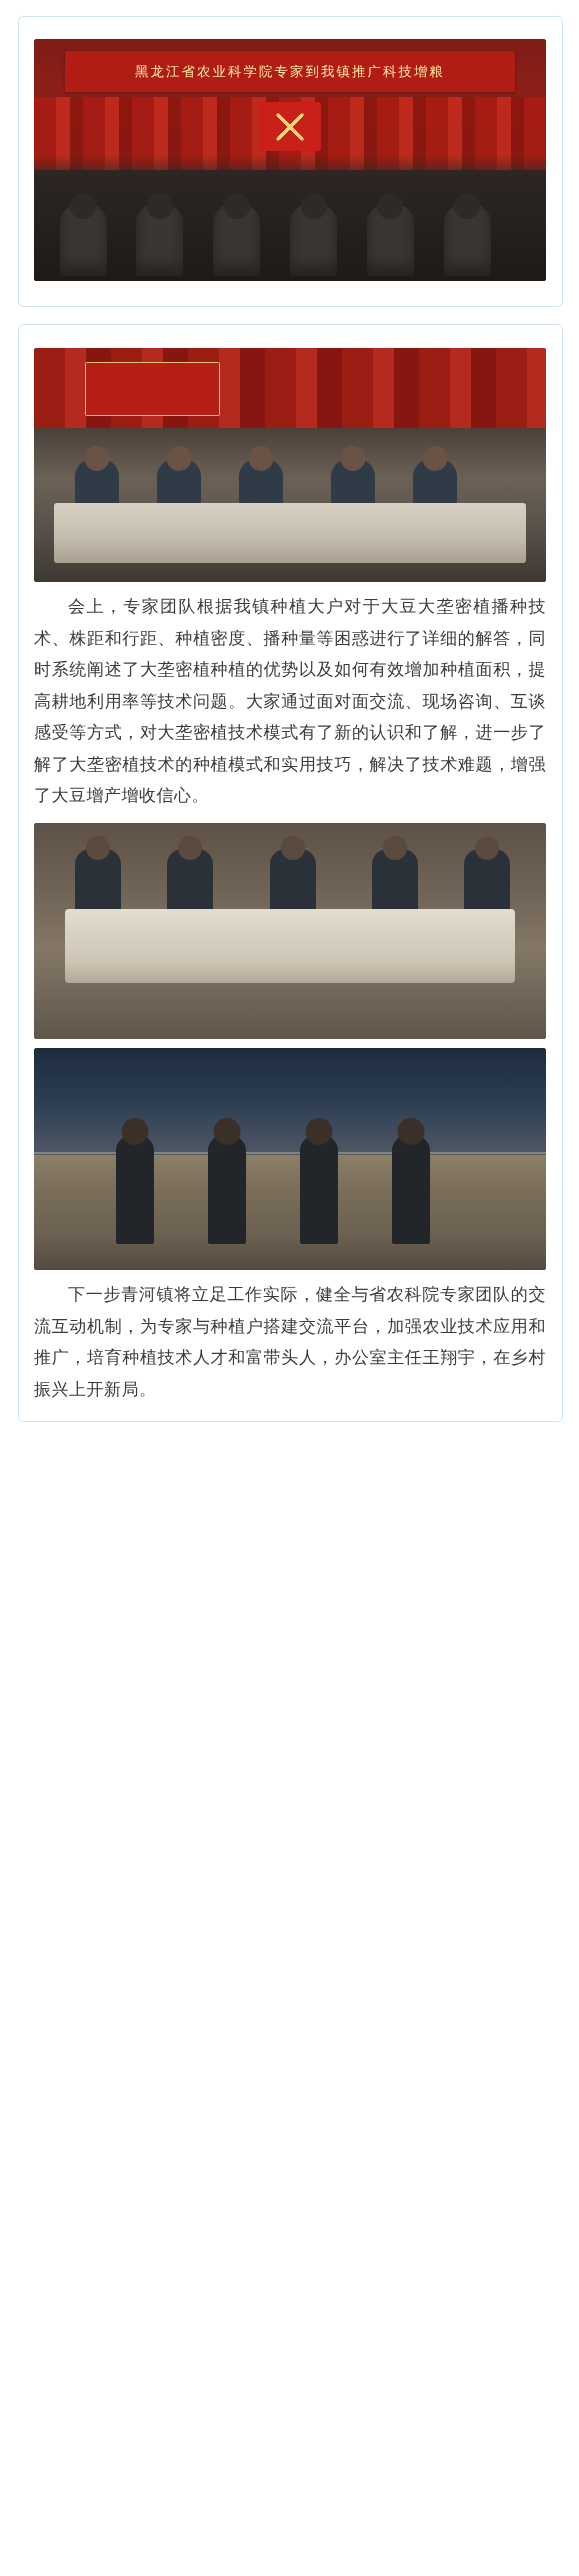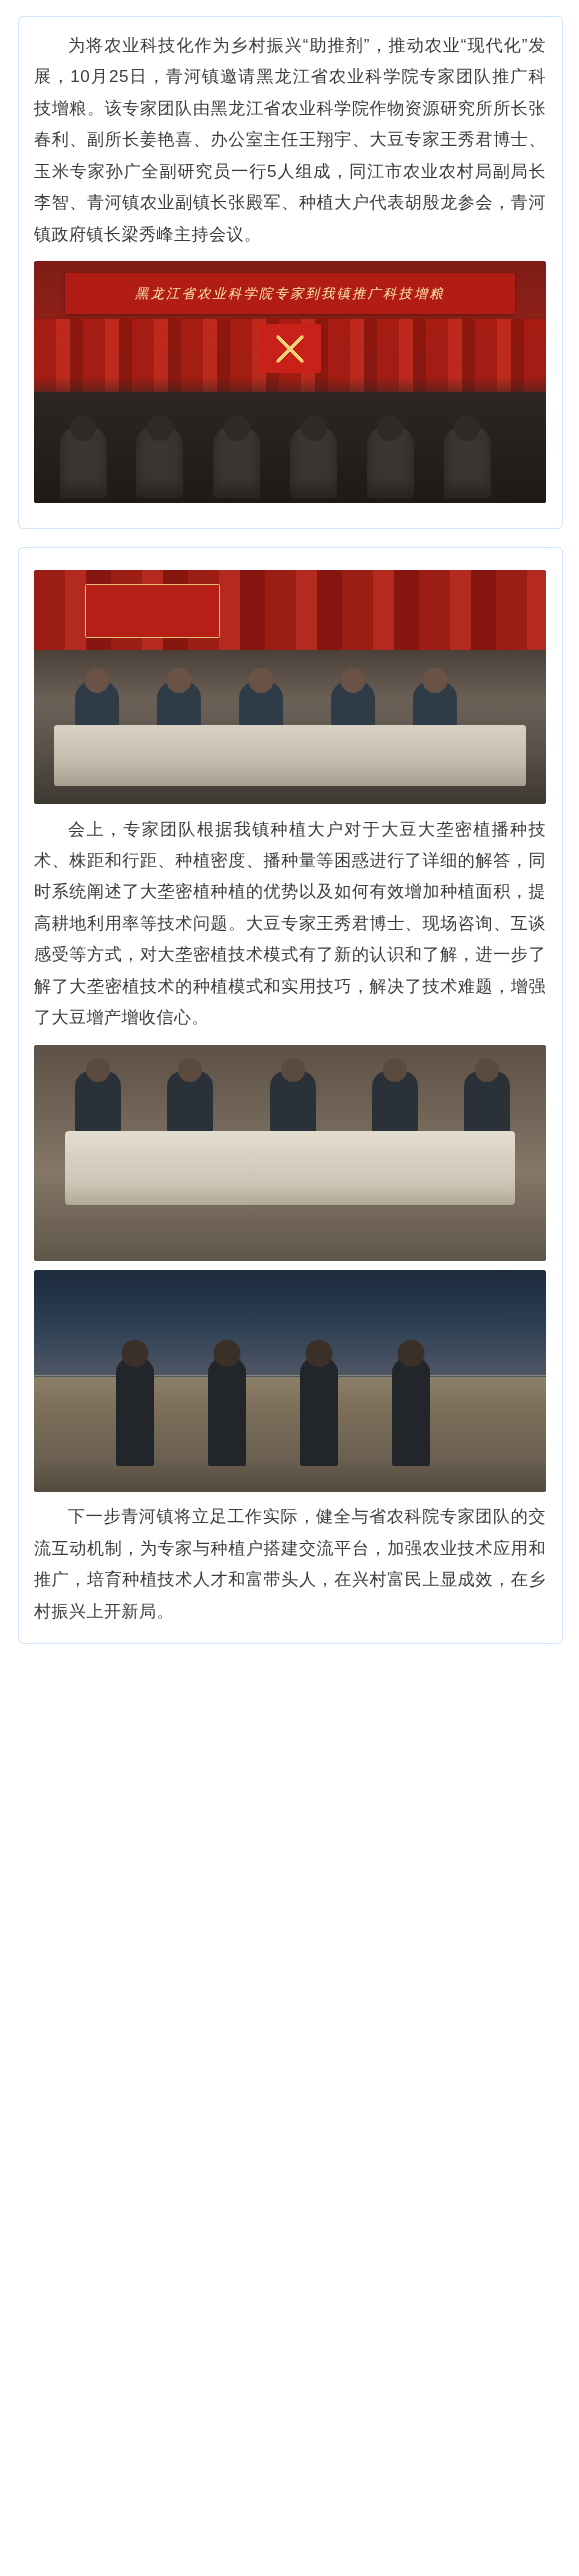--- a/index.html
+++ b/index.html
@@ -50,21 +50,20 @@
   }
 
   
   .photo {
     position: relative;
     width: 100%;
     border-radius: 3.1px;
     overflow: hidden;
     margin: 9.3px 0 9.3px 0;
     background: #2a2a2a;
-    font-style: italic;
   }
   .photo.p1 { height: 242px; }
   .photo.p2 { height: 234px; }
   .photo.p3 { height: 216px; }
   .photo.p4 { height: 222px; }
 
   
   .scene-meeting {
     position: absolute;
     inset: 0;
@@ -281,21 +280,20 @@
     background: #5b4b3e;
   }
 </style>
 </head>
 <body>
 
 <div class="page">
 
   <div class="card first">
 
-    <p class="para">为将农业科技化作为乡村振兴“助推剂”，推动农业“现代化”发展，10月25日，青河镇邀请黑龙江省农业科学院专家团队推广科技增粮。该专家团队由黑龙江省农业科学院作物资源研究所所长张春利、副所长姜艳喜、办公室主任王翔宇、大豆专家王秀君博士、玉米专家孙广全副研究员一行5人组成，同江市农业农村局副局长李智、青河镇农业副镇长张殿军、种植大户代表胡殷龙参会，青河镇政府镇长梁秀峰主持会议。</p>
 
     <div class="photo p1">
       <div class="scene-meeting">
         <div class="flagwall"></div>
         <div class="emblem"></div>
         <div class="banner">
           <span>黑龙江省农业科学院专家到我镇推广科技增粮</span>
         </div>
         <div class="tablerow">
           <div class="seat" style="left:5%"></div>
@@ -318,21 +316,21 @@
         <div class="board"></div>
         <div class="person" style="left:8%"></div>
         <div class="person" style="left:24%"></div>
         <div class="person" style="left:40%"></div>
         <div class="person" style="left:58%"></div>
         <div class="person" style="left:74%"></div>
         <div class="desk"></div>
       </div>
     </div>
 
-    <p class="para">会上，专家团队根据我镇种植大户对于大豆大垄密植播种技术、株距和行距、种植密度、播种量等困惑进行了详细的解答，同时系统阐述了大垄密植种植的优势以及如何有效增加种植面积，提高耕地利用率等技术问题。大豆专家王秀君博士、现场咨询、互谈感受等方式，对大垄密植技术模式有了新的认识和了解，进一步了解了大垄密植技术的种植模式和实用技巧，解决了技术难题，增强了大豆增产增收信心。</p>
+    <p class="para">会上，专家团队根据我镇种植大户对于大豆大垄密植播种技术、株距和行距、种植密度、播种量等困惑进行了详细的解答，同时系统阐述了大垄密植种植的优势以及如何有效增加种植面积，提高耕地利用率等技术问题。大家通过面对面交流、现场咨询、互谈感受等方式，对大垄密植技术模式有了新的认识和了解，进一步了解了大垄密植技术的种植模式和实用技巧，解决了技术难题，增强了大豆增产增收信心。</p>
 
     <div class="photo p3">
       <div class="scene-table">
         <div class="chairback" style="left:8%"></div>
         <div class="chairback" style="left:26%"></div>
         <div class="chairback" style="left:46%"></div>
         <div class="chairback" style="left:66%"></div>
         <div class="chairback" style="left:84%"></div>
         <div class="longtable"></div>
       </div>
@@ -343,18 +341,18 @@
       <div class="scene-field">
         <div class="horizon"></div>
         <div class="ground"></div>
         <div class="figure" style="left:16%"></div>
         <div class="figure" style="left:34%"></div>
         <div class="figure" style="left:52%"></div>
         <div class="figure" style="left:70%"></div>
       </div>
     </div>
 
-    <p class="para">下一步青河镇将立足工作实际，健全与省农科院专家团队的交流互动机制，为专家与种植户搭建交流平台，加强农业技术应用和推广，培育种植技术人才和富带头人，在兴村富民上显成效，在乡村振兴上开新局。</p>
+    <p class="para">下一步青河镇将立足工作实际，健全与省农科院专家团队的交流互动机制，为专家与种植户搭建交流平台，加强农业技术应用和推广，培育种植技术人才和富带头人，办公室主任王翔宇，在乡村振兴上开新局。</p>
 
   </div>
 
 </div>
 
 
 </body></html>

